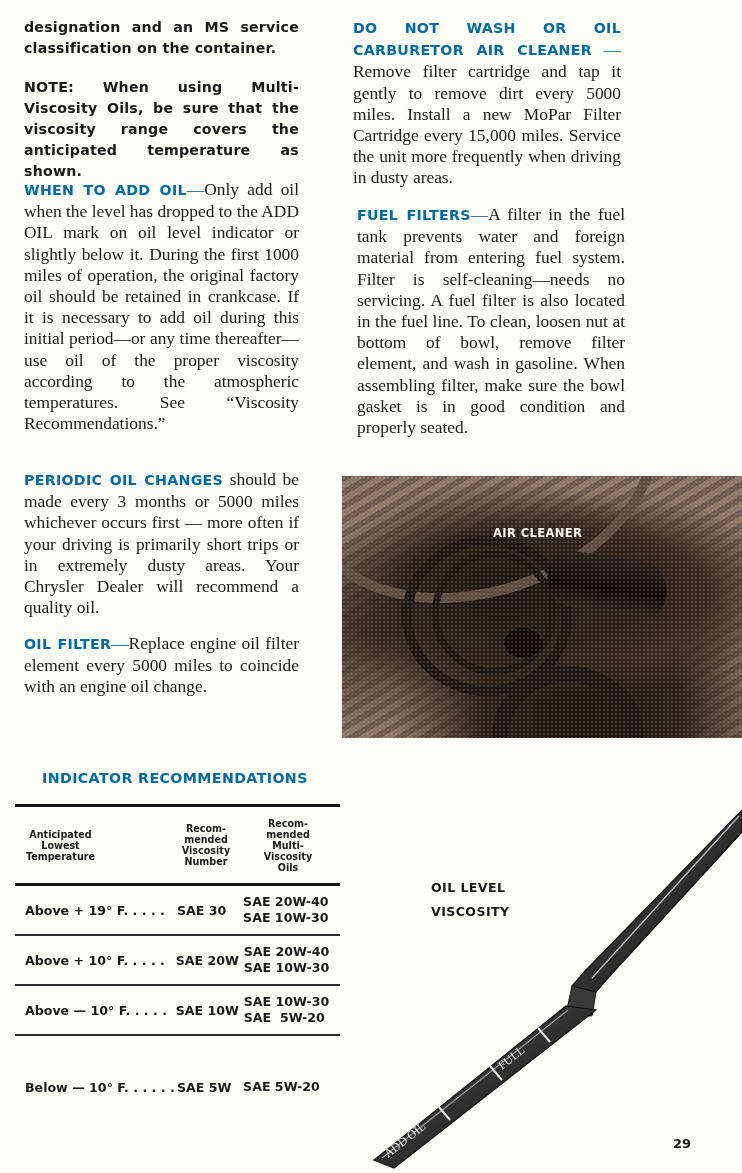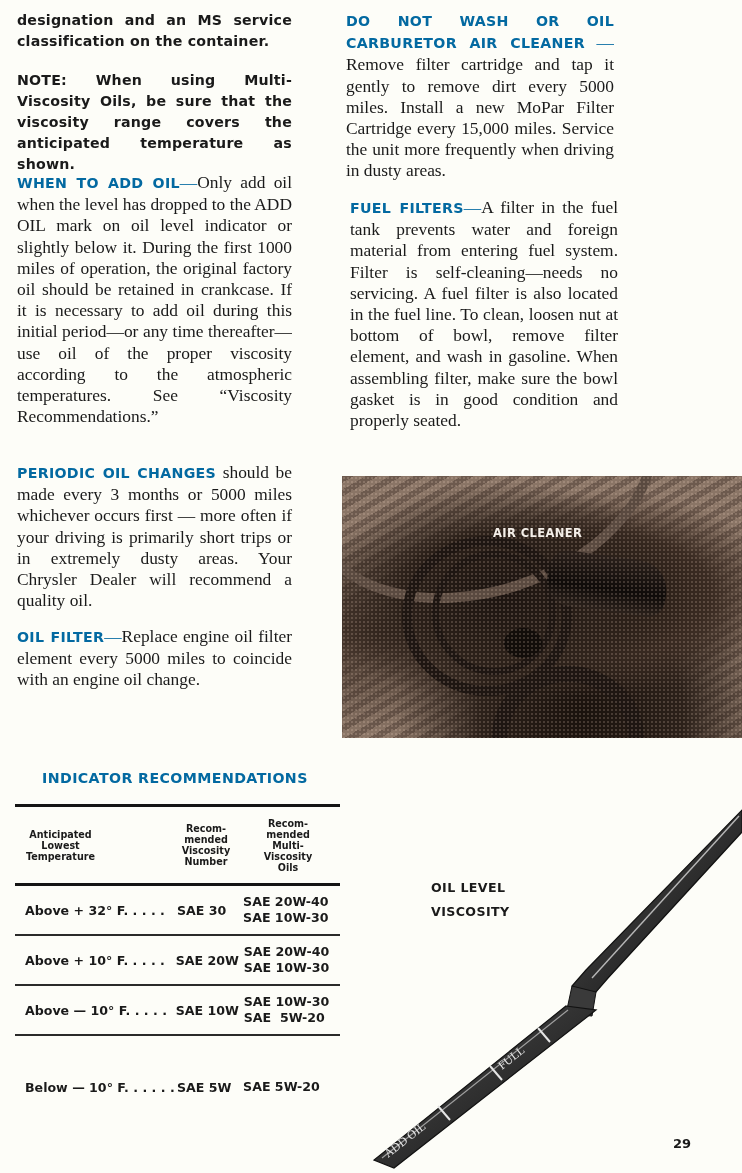--- a/index.html
+++ b/index.html
@@ -11,21 +11,21 @@
     color: #1a1a1a;
   }
   .sans { font-family: "DejaVu Sans", "Liberation Sans", sans-serif; font-weight: bold; }
   .serif { font-family: "Liberation Serif", "DejaVu Serif", serif; }
   .red { color: #0369a1; }
 
   .col { position: absolute; }
   #left-col { left: 13px; top: 6px; width: 275px; }
   #right-col { left: 342px; top: 6px; width: 268px; }
 
-  .para { margin: 4px; text-align: justify; }
+  .para { margin: 11px; text-align: justify; }
   .para.sans-body {
     font-size: 14.2px; line-height: 21px; letter-spacing: 0.2px;
   }
   .para.serif-body {
     font-size: 17.4px; line-height: 21.2px;
   }
   .lead { font-family: "DejaVu Sans", "Liberation Sans", sans-serif; font-weight: bold; font-size: 14.2px; letter-spacing: 0.3px; }
 
   #p-designation { position: absolute; left: 0; top: 0; width: 275px; }
   #p-note { position: absolute; left: 0; top: 60px; width: 275px; }
@@ -142,21 +142,21 @@
 <div id="visc-table">
   <div class="rule-thick"></div>
   <div class="thead">
     <div class="th c1">Anticipated Lowest Temperature</div>
     <div class="th c2">Recom- mended Viscosity Number</div>
     <div class="th c3">Recom- mended Multi- Viscosity Oils</div>
   </div>
   <div class="rule-thick"></div>
 
   <div class="trow">
-    <div class="td-temp">Above + 32° F. . . . .</div>
+    <div class="td-temp">Above + 19° F. . . . .</div>
     <div class="td-sae">SAE 30</div>
     <div class="td-multi">
       <div>SAE 20W-40</div>
       <div>SAE 10W-30</div>
     </div>
   </div>
   <div class="rule-thin"></div>
 
   <div class="trow">
     <div class="td-temp">Above + 10° F. . . . .</div>

